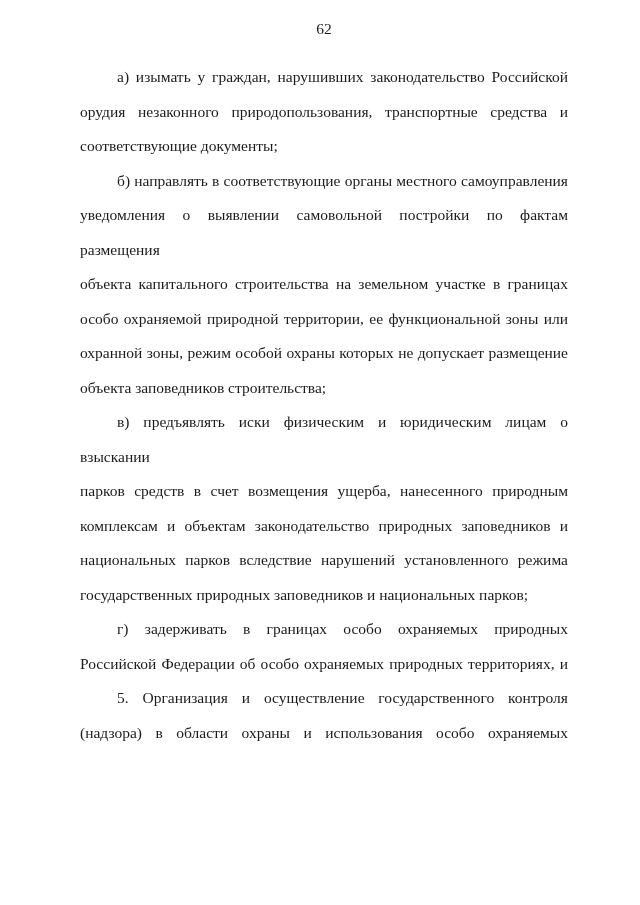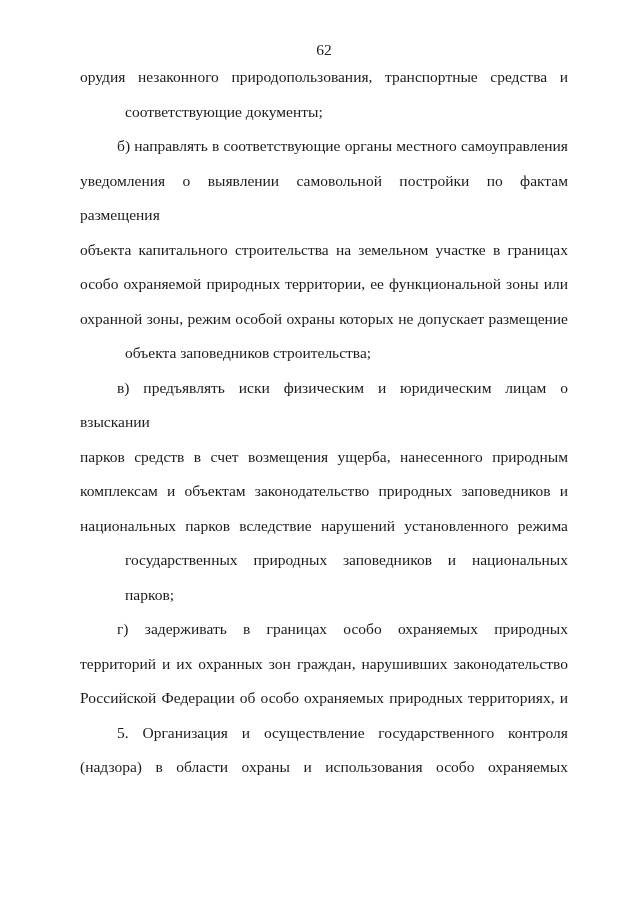--- a/index.html
+++ b/index.html
@@ -11,21 +11,21 @@
     position: relative;
     width: 640px;
     height: 905px;
     background: #ffffff;
     overflow: hidden;
     font-family: "Liberation Serif", "DejaVu Serif", serif;
     color: #1b1b1b;
   }
   .page-number {
     position: absolute;
-    top: 41px;
+    top: 20px;
     left: 80px;
     width: 488px;
     text-align: center;
     font-size: 15.5px;
     line-height: 18px;
   }
   .content {
     position: absolute;
     top: 60px;
     left: 80px;
@@ -33,44 +33,43 @@
     font-size: 15.5px;
     line-height: 34.5px;
   }
   .line {
     text-align: justify;
     text-align-last: justify;
     white-space: normal;
   }
   .line.plain {
     text-align-last: left;
-    margin-left: 45px;
   }
   .line.indent {
     text-indent: 37px;
   }
 </style>
 </head>
 <body>
 
 <div class="page">
   <div class="page-number">62</div>
   <div class="content">
+      <div class="line indent">а) изымать у граждан, нарушивших законодательство Российской</div>
       <div class="line">орудия незаконного природопользования, транспортные средства и</div>
       <div class="line plain">соответствующие документы;</div>
       <div class="line indent">б) направлять в соответствующие органы местного самоуправления</div>
       <div class="line">уведомления о выявлении самовольной постройки по фактам размещения</div>
       <div class="line">объекта капитального строительства на земельном участке в границах</div>
-      <div class="line">особо охраняемой природных территории, ее функциональной зоны или</div>
+      <div class="line">особо охраняемой природной территории, ее функциональной зоны или</div>
       <div class="line">охранной зоны, режим особой охраны которых не допускает размещение</div>
       <div class="line plain">объекта заповедников строительства;</div>
       <div class="line indent">в) предъявлять иски физическим и юридическим лицам о взыскании</div>
       <div class="line">парков средств в счет возмещения ущерба, нанесенного природным</div>
       <div class="line">комплексам и объектам законодательство природных заповедников и</div>
       <div class="line">национальных парков вследствие нарушений установленного режима</div>
       <div class="line plain">государственных природных заповедников и национальных парков;</div>
       <div class="line indent">г) задерживать в границах особо охраняемых природных</div>
-      <div class="line">территорий и их охранных зон граждан, нарушивших законодательство</div>
       <div class="line">Российской Федерации об особо охраняемых природных территориях, и</div>
       <div class="line indent">5. Организация и осуществление государственного контроля</div>
       <div class="line">(надзора) в области охраны и использования особо охраняемых</div>
     </div>
 </div>
 
 </body></html>

